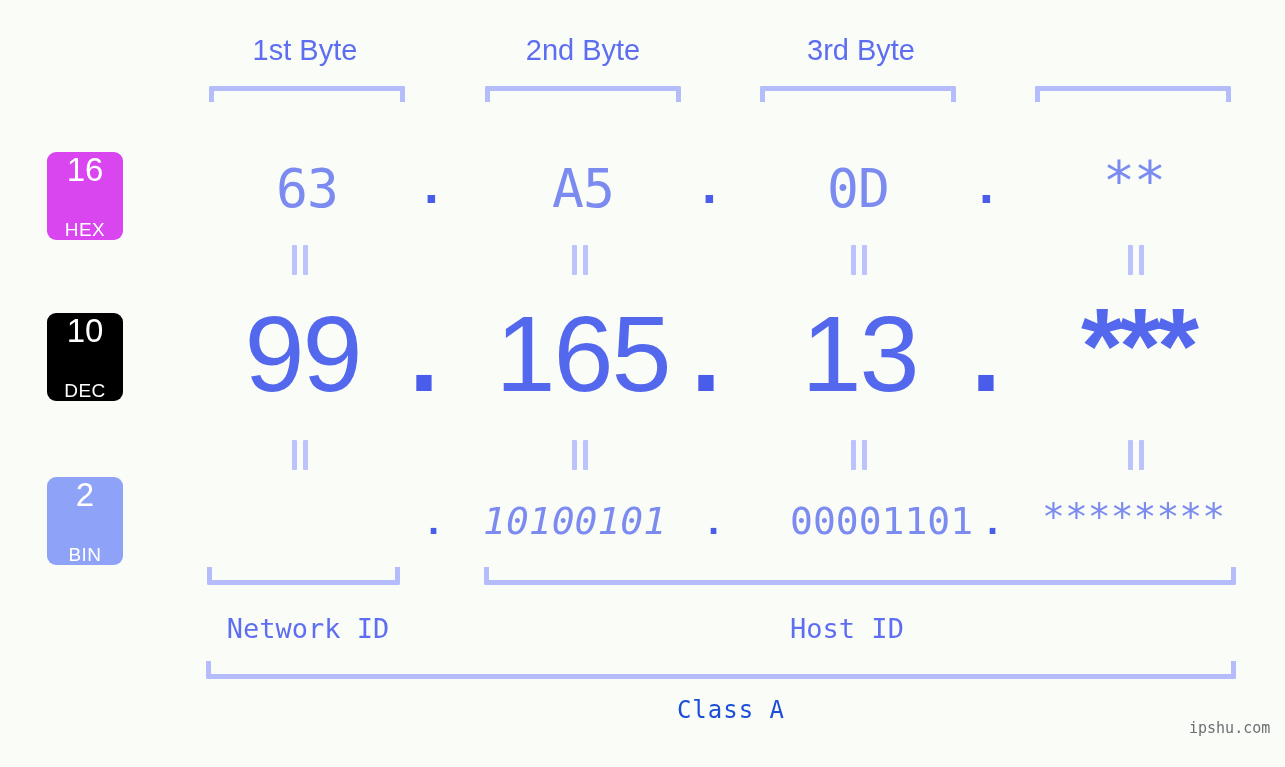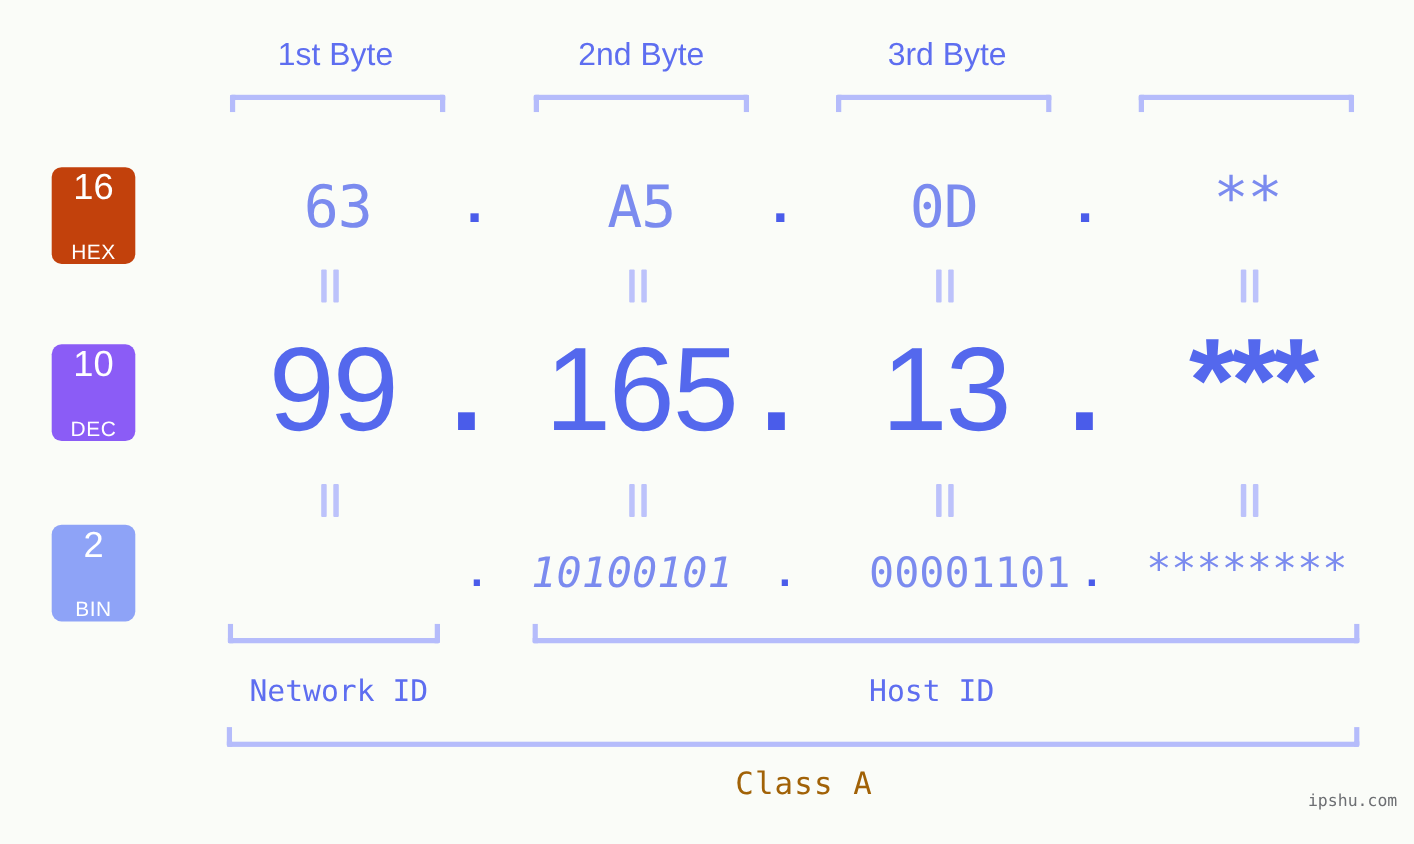--- a/index.html
+++ b/index.html
@@ -172,22 +172,22 @@
     font-size: 27px;
     color: #5e6ef0;
     font-family: "DejaVu Sans Mono", monospace;
     text-align: center;
     white-space: nowrap;
   }
 
   
   .class-label {
     position: absolute;
-    font-size: 28px;
-    color: #a16207;
+    font-size: 24px;
+    color: #1d4ed8;
     font-family: "DejaVu Sans Mono", monospace;
     text-align: center;
     white-space: nowrap;
     letter-spacing: 1px;
   }
 
   
   .watermark {
     position: absolute;
     font-size: 15px;
@@ -203,21 +203,21 @@
 
   <div class="byte-label" style="left:205px; top:34px; width:200px;">1st Byte</div>
   <div class="byte-label" style="left:483px; top:34px; width:200px;">2nd Byte</div>
   <div class="byte-label" style="left:761px; top:34px; width:200px;">3rd Byte</div>
 
   <div class="bracket-top" style="left:209px; top:86px; width:196px;"></div>
   <div class="bracket-top" style="left:485px; top:86px; width:196px;"></div>
   <div class="bracket-top" style="left:760px; top:86px; width:196px;"></div>
   <div class="bracket-top" style="left:1035px; top:86px; width:196px;"></div>
 
-  <div class="badge" style="left:47px; top:152px; background:#c2410c;">
+  <div class="badge" style="left:47px; top:152px; background:#d946ef;">
     <span class="num">16</span>
     <span class="nm">HEX</span>
   </div>
 
   <div class="hex-val" style="left:207px; top:158px; width:200px;">63</div>
   <div class="hex-dot" style="left:424px; top:158px;">.</div>
 
   <div class="hex-val" style="left:483px; top:158px; width:200px;">A5</div>
   <div class="hex-dot" style="left:702px; top:158px;">.</div>
 
@@ -236,21 +236,21 @@
   </div>
   <div class="eqmark" style="left:851px; top:245px;">
     <i class="a"></i>
       <i class="b"></i>
   </div>
   <div class="eqmark" style="left:1128px; top:245px;">
     <i class="a"></i>
       <i class="b"></i>
   </div>
 
-  <div class="badge" style="left:47px; top:313px; background:#8b5cf6;">
+  <div class="badge" style="left:47px; top:313px; background:#000000;">
     <span class="num">10</span>
     <span class="nm">DEC</span>
   </div>
 
   <div class="dec-val" style="left:200px; top:300px; width:205px;">99</div>
   <div class="dec-dot" style="left:409px; top:300px;">.</div>
 
   <div class="dec-val" style="left:480px; top:300px; width:205px;">165</div>
   <div class="dec-dot" style="left:691px; top:300px;">.</div>
 

